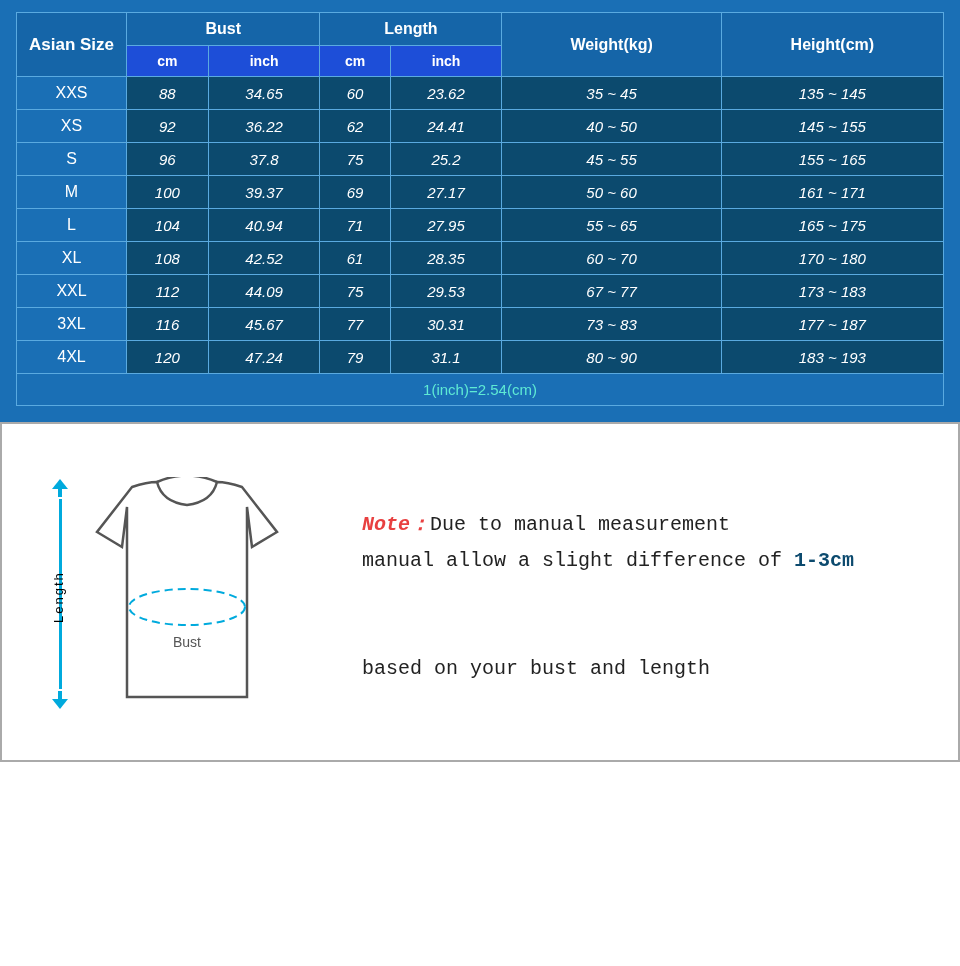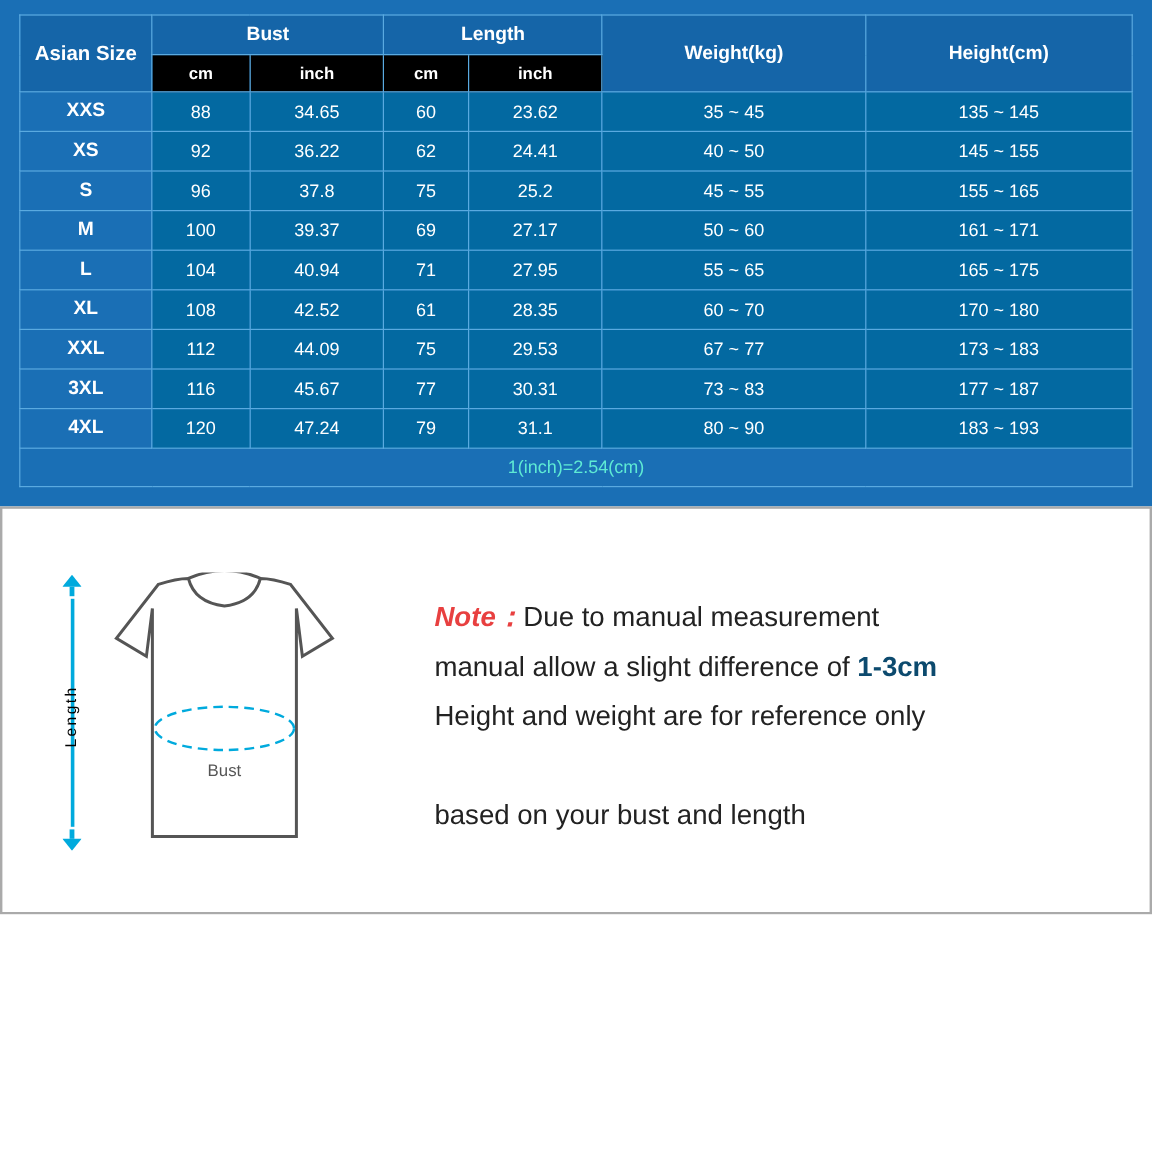--- a/index.html
+++ b/index.html
@@ -44,34 +44,35 @@
       width: 110px;
     }
 
     .size-table .header-group {
       background-color: #1565a8;
       font-size: 16px;
       font-weight: bold;
     }
 
     .size-table .sub-header {
-      background-color: #000000;
+      background-color: #1d4ed8;
       font-size: 14px;
       margin-left: 21px;
     }
 
     .size-table .size-label {
       background-color: #1a6fb5;
       font-size: 16px;
-      font-weight: bold;
+      font-weight: normal;
     }
 
     .size-table .data-cell {
-      background-color: #0369a1;
+      background-color: #0c4a6e;
       font-size: 15px;
+      font-style: italic;
     }
 
     .size-table tr {
       border-bottom: 1px dashed #5aaae0;
     }
 
     .conversion-note {
       text-align: center;
       color: #5eead4;
       font-size: 16px;
@@ -113,22 +114,22 @@
 
     .note-area {
       flex: 1;
       padding: 30px 30px 20px 20px;
       display: flex;
       flex-direction: column;
       justify-content: center;
     }
 
     .note-text {
-      font-family: Liberation Sans, sans-serif;
-      font-size: 23px;
+      font-family: Liberation Mono, monospace;
+      font-size: 20px;
       line-height: 1.8;
       color: #222;
     }
 
     .note-keyword {
       color: #e84040;
       font-weight: bold;
       font-style: italic;
     }
 
@@ -282,19 +283,19 @@
         <text x="110" y="170" text-anchor="middle" font-size="14" fill="#555" font-family="Arial">Bust</text>
       </svg>
 
     </div>
   </div>
 
   <div class="note-area">
     <p class="note-text">
       <span class="note-keyword">Note：</span><span>Due to manual measurement</span><br>
       <span>manual allow a slight difference of </span><span class="note-highlight">1-3cm</span><br>
-      <span>Height and weight are for reference only</span><br>
+      <br>
       <br>
       <span>based on your bust and length</span>
     </p>
   </div>
 
 </div>
 
 </body></html>

